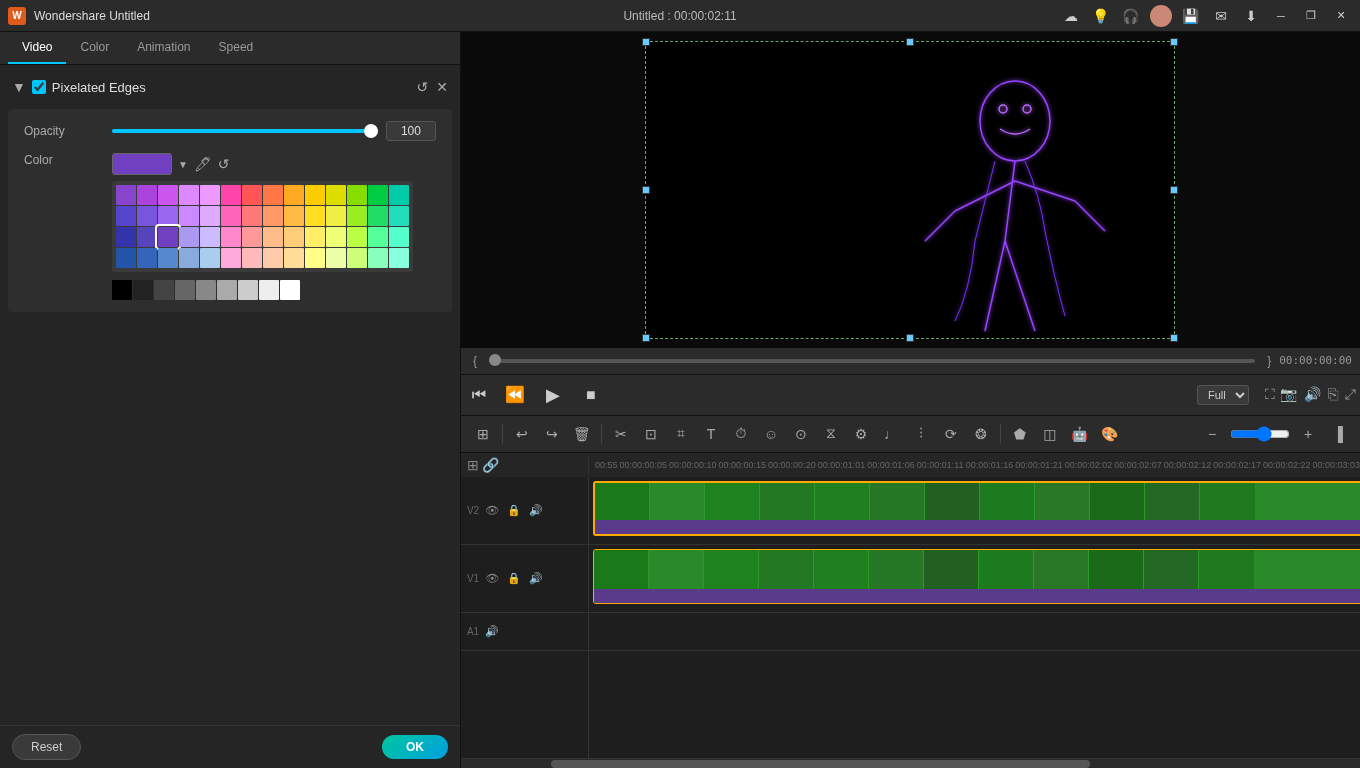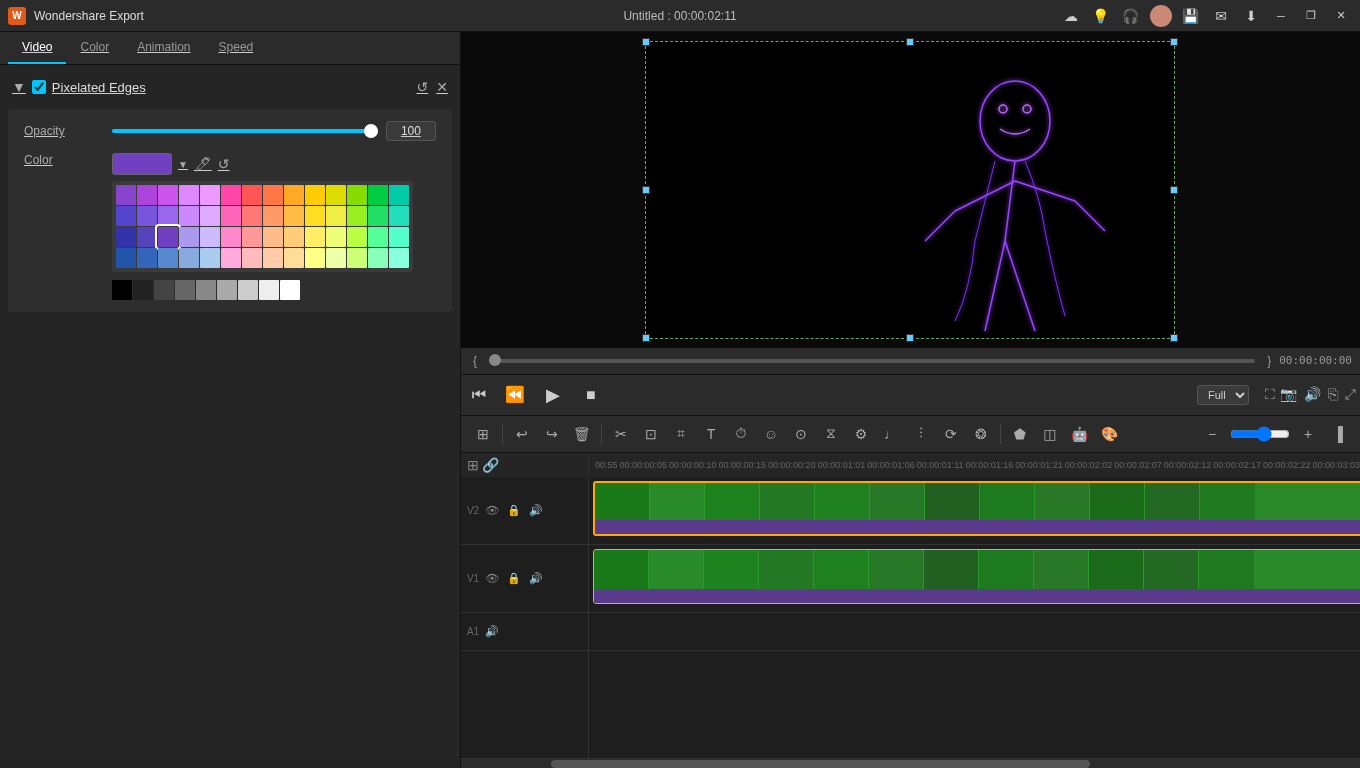--- a/index.html
+++ b/index.html
@@ -15,21 +15,21 @@
     .titlebar-center { font-size: 12px; color: #bbb; position: absolute; left: 50%; transform: translateX(-50%); }
     .titlebar-right { display: flex; align-items: center; gap: 8px; }
     .titlebar-icon { width: 22px; height: 22px; display: flex; align-items: center; justify-content: center; cursor: pointer; border-radius: 3px; font-size: 14px; color: #ccc; }
     .titlebar-avatar { width: 22px; height: 22px; border-radius: 50%; background: #c87; }
     .win-btn { width: 22px; height: 22px; display: flex; align-items: center; justify-content: center; cursor: pointer; font-size: 11px; color: #ccc; }
 
     
     .main-layout { display: flex; height: calc(768px - 32px); }
 
     
-    .left-panel { width: 680px; background: #8b5cf6; border-right: 1px solid #111; display: flex; flex-direction: column; text-decoration: underline; }
+    .left-panel { width: 680px; background: #8b5cf6; border-right: 1px solid #111; display: flex; flex-direction: column; }
 
     
     .tab-row { display: flex; background: #2b2b2b; border-bottom: 1px solid #111; padding: 0 8px; }
     .tab { padding: 8px 14px; font-size: 12px; color: #999; cursor: pointer; border-bottom: 2px solid transparent; }
     .tab.active { color: #fff; border-bottom: 2px solid #00c6ff; }
 
     
     .subtab-row { display: flex; background: #252525; padding: 6px 8px; gap: 4px; }
     .subtab { padding: 4px 12px; font-size: 12px; color: #999; cursor: pointer; border-radius: 3px; }
     .subtab.active { color: #fff; background: #3a3a3a; }
@@ -199,21 +199,21 @@
 
     
     .sel-purple { background: #7040c0; outline: 2px solid #fff; outline-offset: 1px; }
   </style>
 </head>
 <body>
 
 <div class="titlebar">
   <div class="titlebar-left">
     <div class="titlebar-logo">W</div>
-    <span class="titlebar-appname">Wondershare Export</span>
+    <span class="titlebar-appname">Wondershare Untitled</span>
   </div>
   <div class="titlebar-center">Untitled : 00:00:02:11</div>
   <div class="titlebar-right">
     <div class="titlebar-icon">☁</div>
     <div class="titlebar-icon">💡</div>
     <div class="titlebar-icon">🎧</div>
     <div class="titlebar-avatar"></div>
     <div class="titlebar-icon">💾</div>
     <div class="titlebar-icon">✉</div>
     <div class="titlebar-icon">⬇</div>
@@ -337,20 +337,24 @@
               <div class="gray-cell" style="background:#ccc;"></div>
               <div class="gray-cell" style="background:#eee;"></div>
               <div class="gray-cell" style="background:#fff;"></div>
             </div>
 
           </div>
         </div>
       </div>
     </div>
 
+    <div class="panel-footer">
+      <button class="reset-btn">Reset</button>
+      <button class="ok-btn">OK</button>
+    </div>
   </div>
 
   <div style="flex:1;display:flex;flex-direction:column;">
 
     <div class="preview-area">
       <div class="preview-canvas">
         
         <svg class="neon-figure" viewBox="0 0 530 298">
           <rect width="530" height="298" fill="#000"></rect>
 

